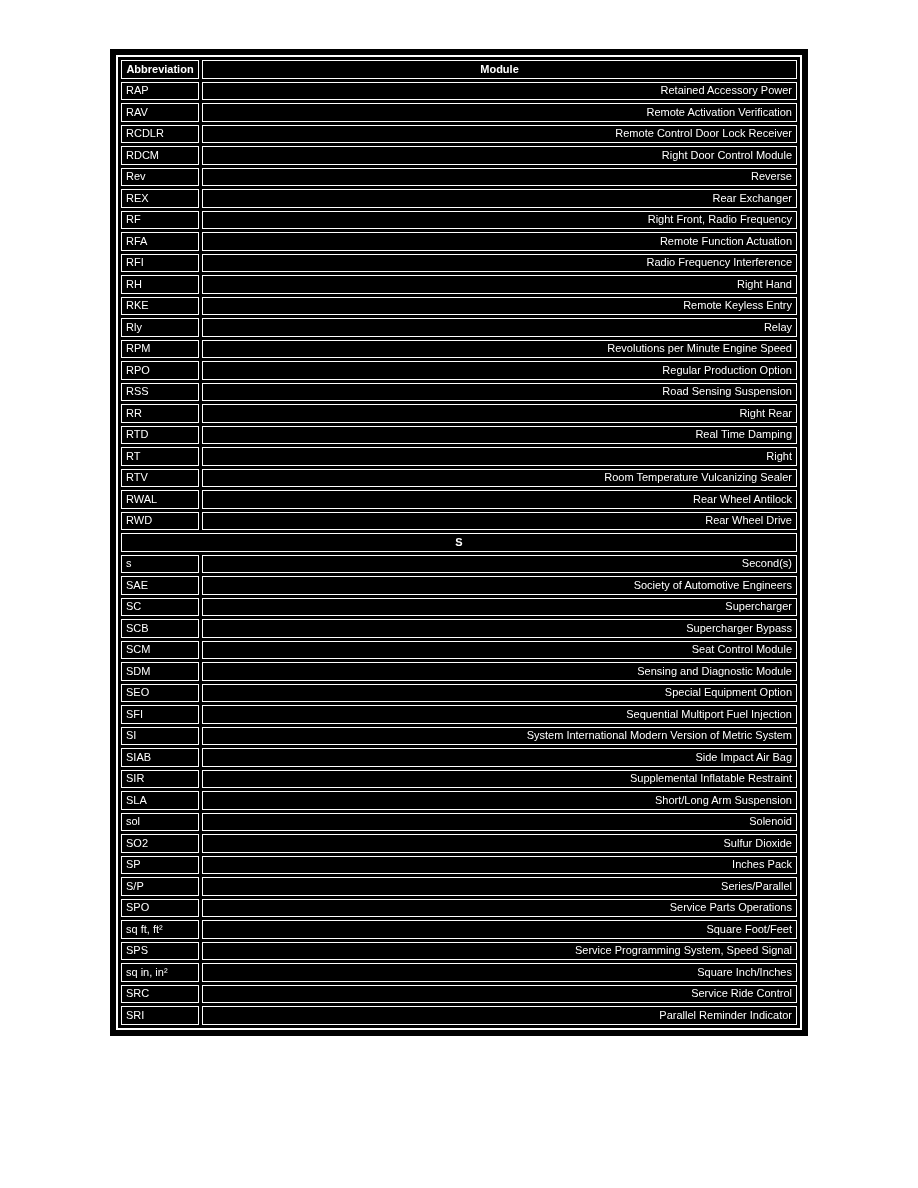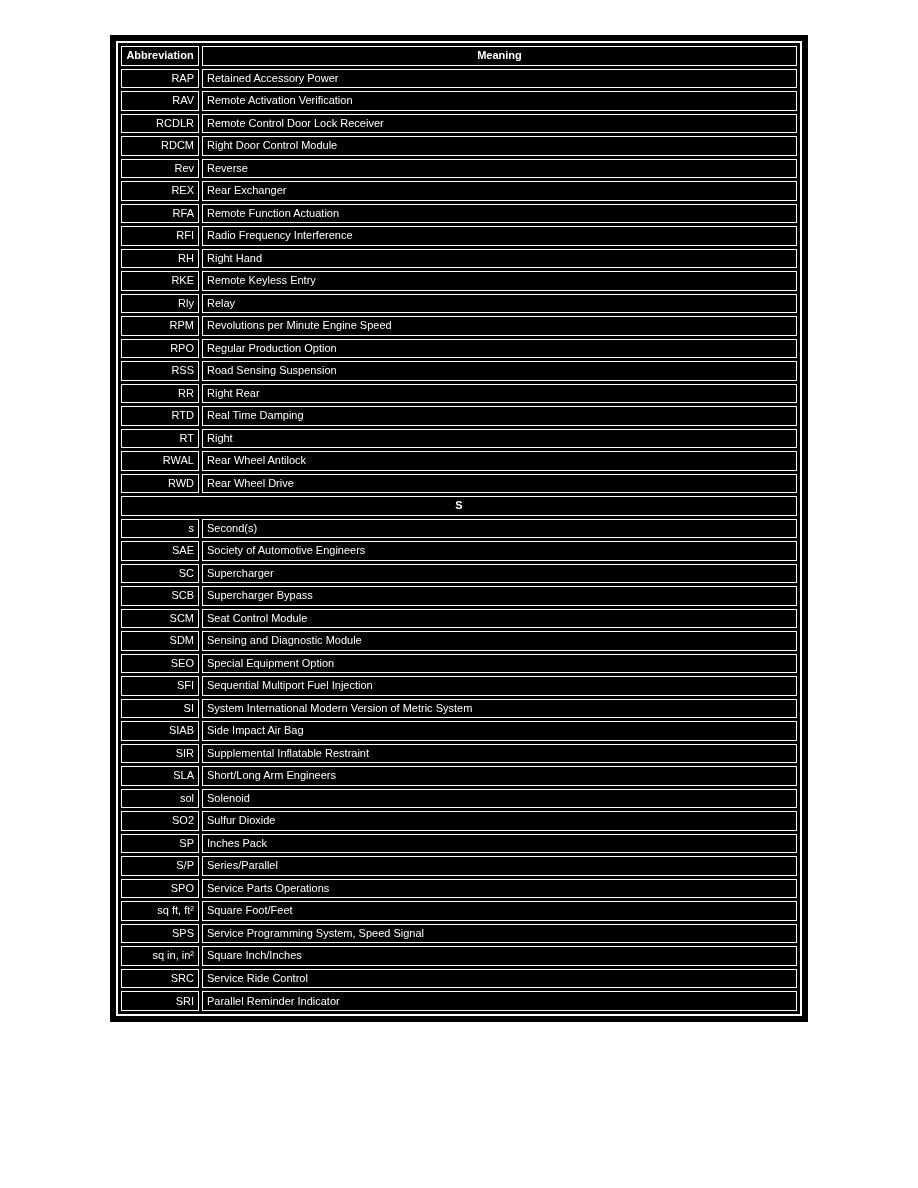--- a/index.html
+++ b/index.html
@@ -9,21 +9,21 @@
   }
   body {
     width: 918px;
     height: 1188px;
     position: relative;
     font-family: "Liberation Sans", sans-serif;
   }
   .table-block {
     position: absolute;
     left: 110px;
-    top: 35px;
+    top: 49px;
     width: 698px;
     height: 987px;
     background: #000000;
     box-sizing: border-box;
     padding: 6px;
   }
   table.abbr-table {
     width: 100%;
     height: 100%;
     border-collapse: separate;
@@ -41,43 +41,43 @@
     padding: 1px 4px;
     overflow: hidden;
     white-space: nowrap;
     vertical-align: middle;
   }
   td.header-cell {
     font-weight: bold;
     text-align: center;
   }
   td.abbr-cell {
+    text-align: left;
+  }
+  td.meaning-cell {
     text-align: right;
-  }
-  td.meaning-cell {
-    text-align: left;
   }
   td.section-cell {
     font-weight: bold;
     text-align: center;
   }
 </style>
 </head>
 <body>
 
 <div class="table-block">
   <table class="abbr-table">
     <colgroup>
       <col style="width:78px">
       <col>
     </colgroup>
     <tbody>
       <tr>
         <td class="header-cell">Abbreviation</td>
-        <td class="header-cell">Meaning</td>
+        <td class="header-cell">Module</td>
       </tr>
     <tr>
           <td class="abbr-cell">RAP</td>
           <td class="meaning-cell">Retained Accessory Power</td>
         </tr>
         <tr>
           <td class="abbr-cell">RAV</td>
           <td class="meaning-cell">Remote Activation Verification</td>
         </tr>
         <tr>
@@ -90,20 +90,24 @@
         </tr>
         <tr>
           <td class="abbr-cell">Rev</td>
           <td class="meaning-cell">Reverse</td>
         </tr>
         <tr>
           <td class="abbr-cell">REX</td>
           <td class="meaning-cell">Rear Exchanger</td>
         </tr>
         <tr>
+          <td class="abbr-cell">RF</td>
+          <td class="meaning-cell">Right Front, Radio Frequency</td>
+        </tr>
+        <tr>
           <td class="abbr-cell">RFA</td>
           <td class="meaning-cell">Remote Function Actuation</td>
         </tr>
         <tr>
           <td class="abbr-cell">RFI</td>
           <td class="meaning-cell">Radio Frequency Interference</td>
         </tr>
         <tr>
           <td class="abbr-cell">RH</td>
           <td class="meaning-cell">Right Hand</td>
@@ -134,20 +138,24 @@
         </tr>
         <tr>
           <td class="abbr-cell">RTD</td>
           <td class="meaning-cell">Real Time Damping</td>
         </tr>
         <tr>
           <td class="abbr-cell">RT</td>
           <td class="meaning-cell">Right</td>
         </tr>
         <tr>
+          <td class="abbr-cell">RTV</td>
+          <td class="meaning-cell">Room Temperature Vulcanizing Sealer</td>
+        </tr>
+        <tr>
           <td class="abbr-cell">RWAL</td>
           <td class="meaning-cell">Rear Wheel Antilock</td>
         </tr>
         <tr>
           <td class="abbr-cell">RWD</td>
           <td class="meaning-cell">Rear Wheel Drive</td>
         </tr>
         <tr>
           <td colspan="2" class="section-cell">S</td>
         </tr>
@@ -190,21 +198,21 @@
         <tr>
           <td class="abbr-cell">SIAB</td>
           <td class="meaning-cell">Side Impact Air Bag</td>
         </tr>
         <tr>
           <td class="abbr-cell">SIR</td>
           <td class="meaning-cell">Supplemental Inflatable Restraint</td>
         </tr>
         <tr>
           <td class="abbr-cell">SLA</td>
-          <td class="meaning-cell">Short/Long Arm Engineers</td>
+          <td class="meaning-cell">Short/Long Arm Suspension</td>
         </tr>
         <tr>
           <td class="abbr-cell">sol</td>
           <td class="meaning-cell">Solenoid</td>
         </tr>
         <tr>
           <td class="abbr-cell">SO2</td>
           <td class="meaning-cell">Sulfur Dioxide</td>
         </tr>
         <tr>

